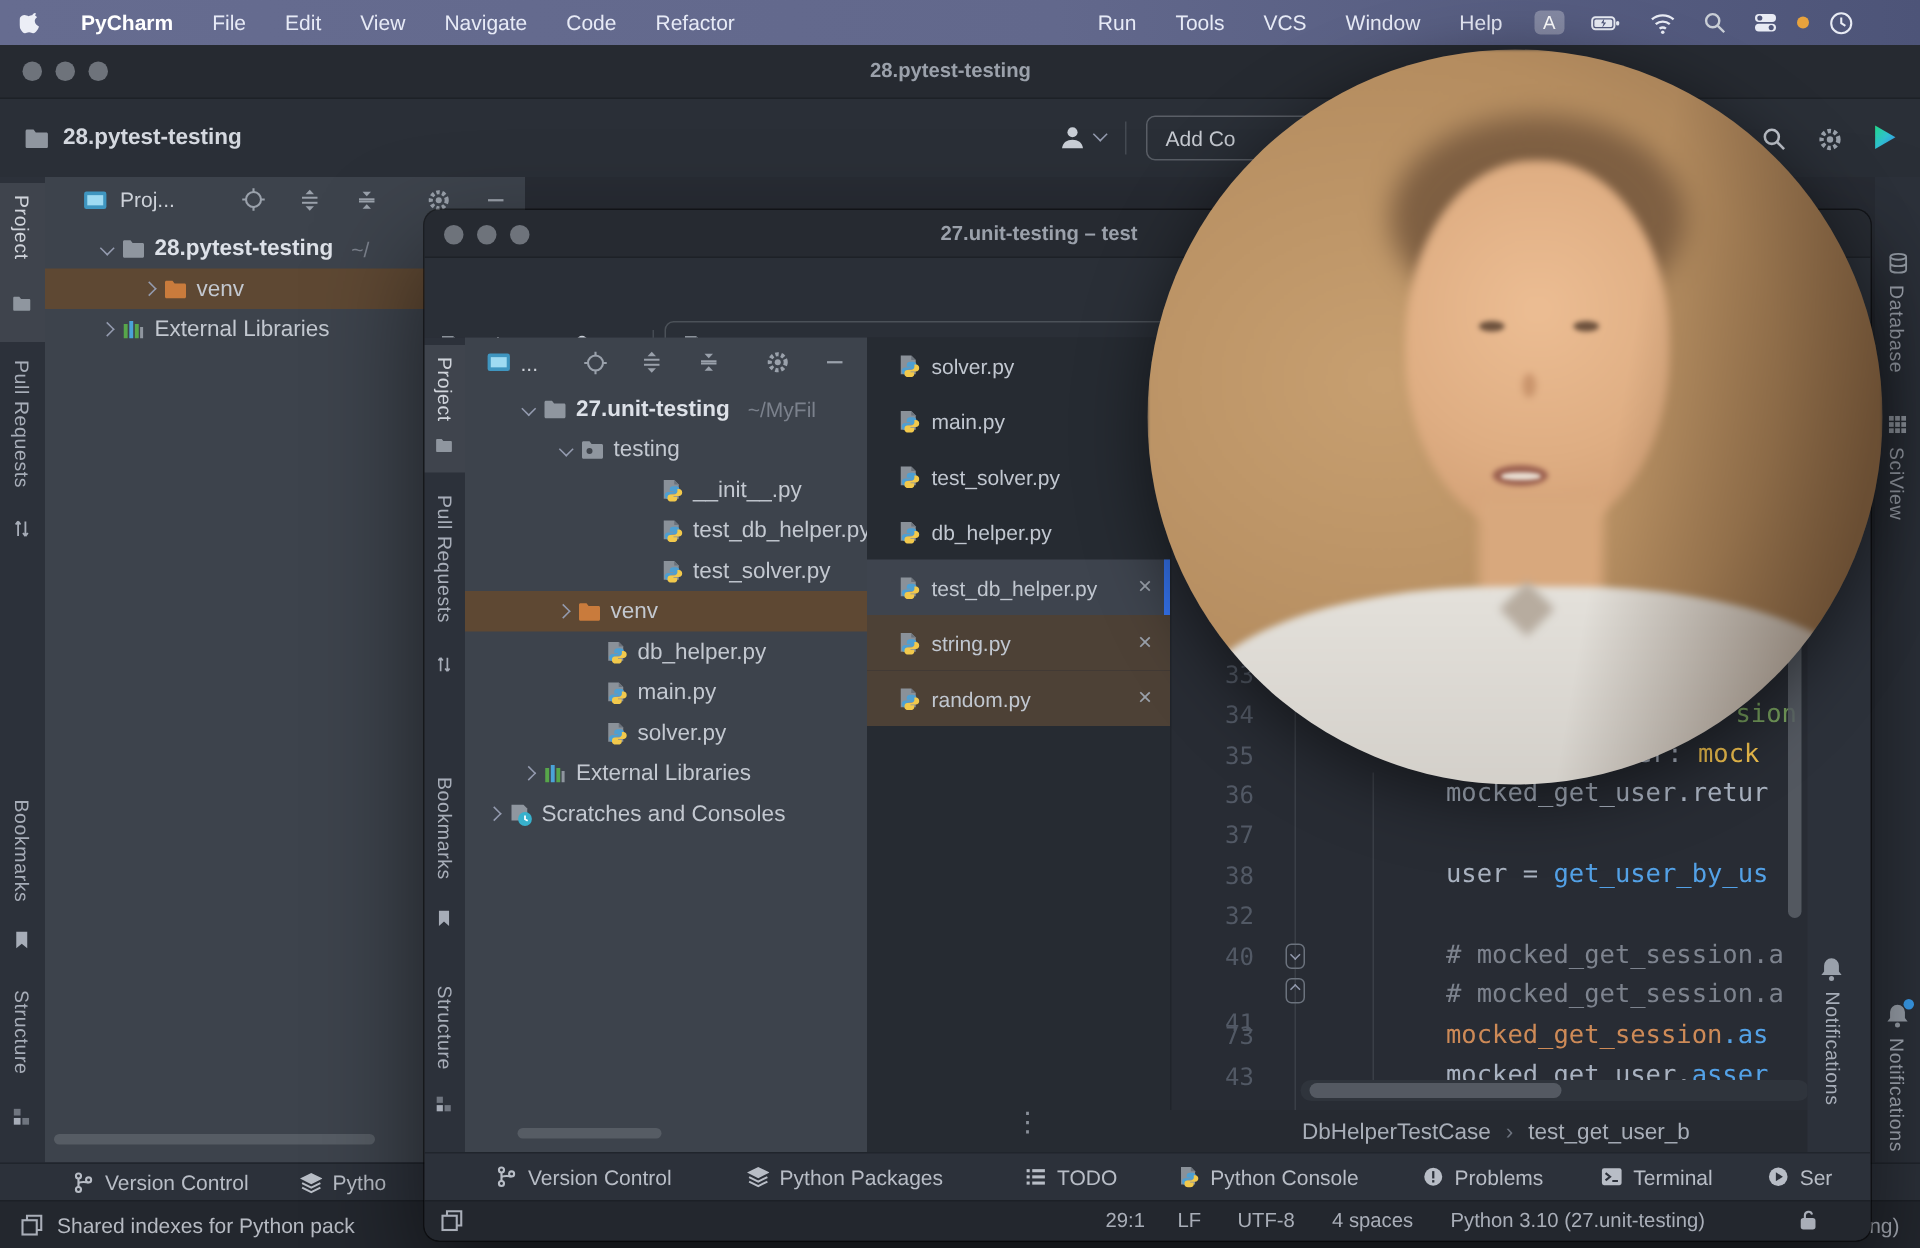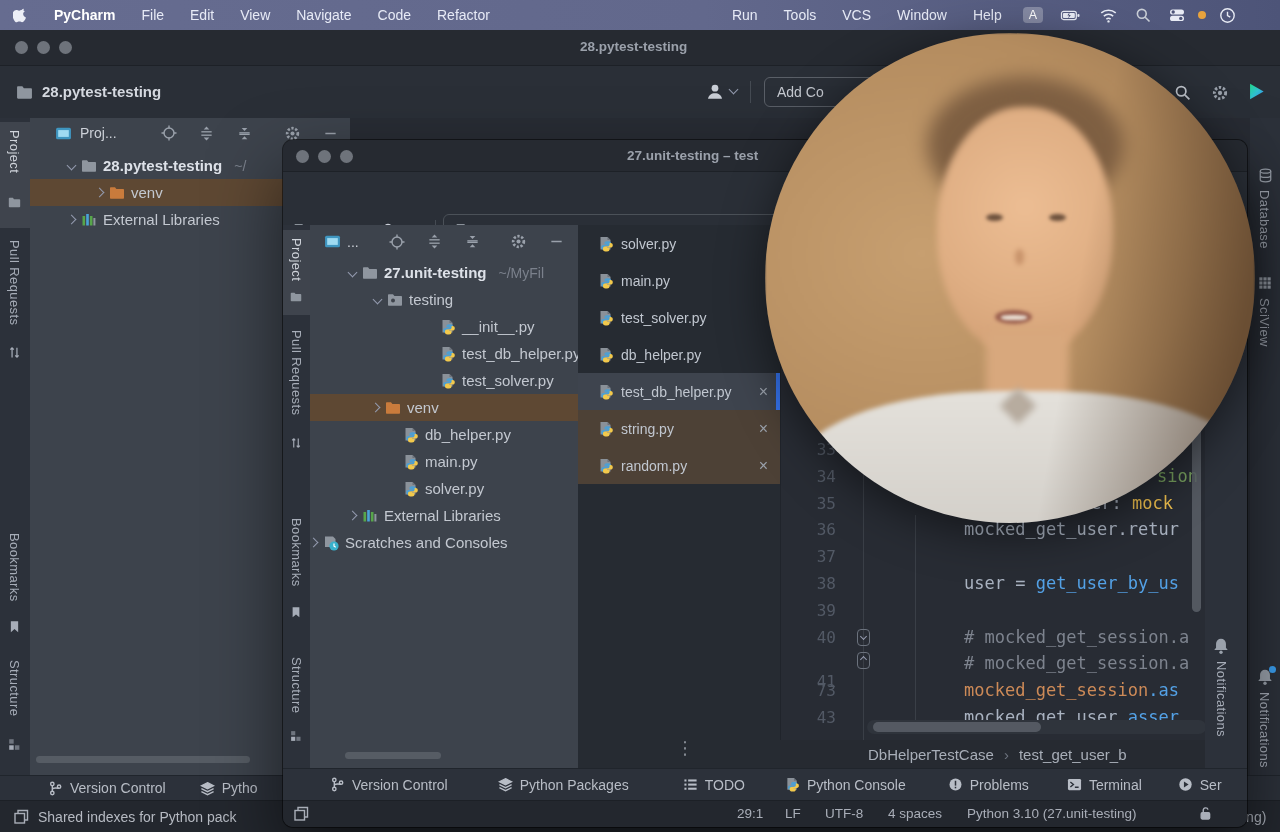--- a/index.html
+++ b/index.html
@@ -569,21 +569,21 @@
         </svg>
       <span class="treelbl" style="font-size:15px">solver.py</span>
     </div>
     <div class="trow" style="left:0;top:277px;width:268px;padding-left:39px">
       <span class="chev cr"></span>
       <svg class="cbox" width="16" height="16" viewBox="0 0 16 16">
           <use href="#i-lib"></use>
         </svg>
       <span class="treelbl" style="font-size:15px">External Libraries</span>
     </div>
-    <div class="trow" style="left:0;top:304px;width:268px;">
+    <div class="trow" style="left:16px;top:304px;width:268px;">
       <span class="chev cr"></span>
       <svg class="cbox" width="16" height="16" viewBox="0 0 16 16">
           <use href="#i-scratch"></use>
         </svg>
       <span class="treelbl" style="font-size:15px">Scratches and Consoles</span>
     </div>
     <div class="a thumb" style="left:35px;top:527px;width:96px;height:7px"></div>
   </div>
 
   <div class="a" style="left:295px;top:85px;width:202px;height:543px;background:#262b32;overflow:hidden">
@@ -636,21 +636,21 @@
     <div class="a" style="left:98px;top:512px;font-size:18px;color:#8a9099">⋮</div>
   </div>
 
   <div class="a" style="left:497px;top:85px;width:425px;height:515px;background:#282c34;border-left:1px solid #20242b;overflow:hidden">
     <div class="lnum" style="left:0;top:211px">33</div>
     <div class="lnum" style="left:0;top:238px">34</div>
     <div class="lnum" style="left:0;top:265px">35</div>
     <div class="lnum" style="left:0;top:291px">36</div>
     <div class="lnum" style="left:0;top:318px">37</div>
     <div class="lnum" style="left:0;top:345px">38</div>
-    <div class="lnum" style="left:0;top:372px">39</div>
+    <div class="lnum" style="left:0;top:372px">32</div>
     <div class="lnum" style="left:0;top:399px">40</div>
     <div class="lnum" style="left:0;top:443px">41</div>
     <div class="lnum" style="left:0;top:452px">73</div>
     <div class="lnum" style="left:0;top:479px">43</div>
     <div class="a" style="left:82px;top:205px;width:1px;height:310px;background:#3a3f47"></div>
     <div class="a" style="left:134px;top:290px;width:1px;height:210px;background:#3a3f47"></div>
     <div class="foldbox" style="left:76px;top:404px">
         <span class="chev cd" style="width:5px;height:5px;margin-top:-2px"></span>
       </div>
     <div class="foldbox" style="left:76px;top:427px">

